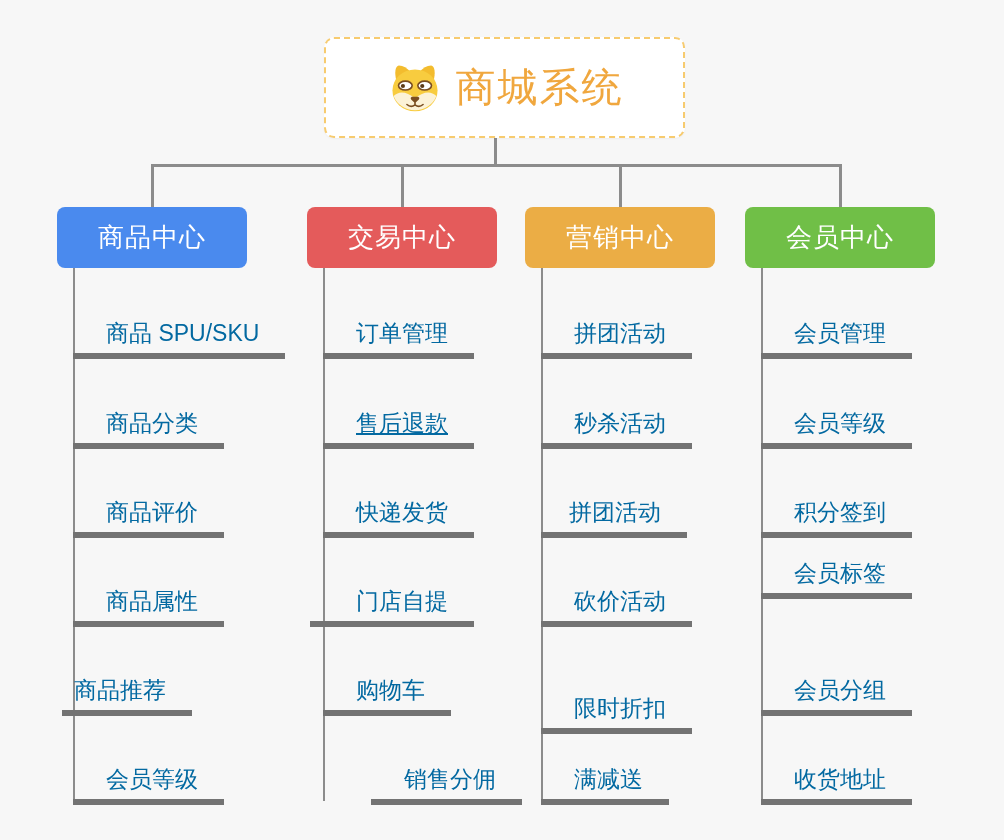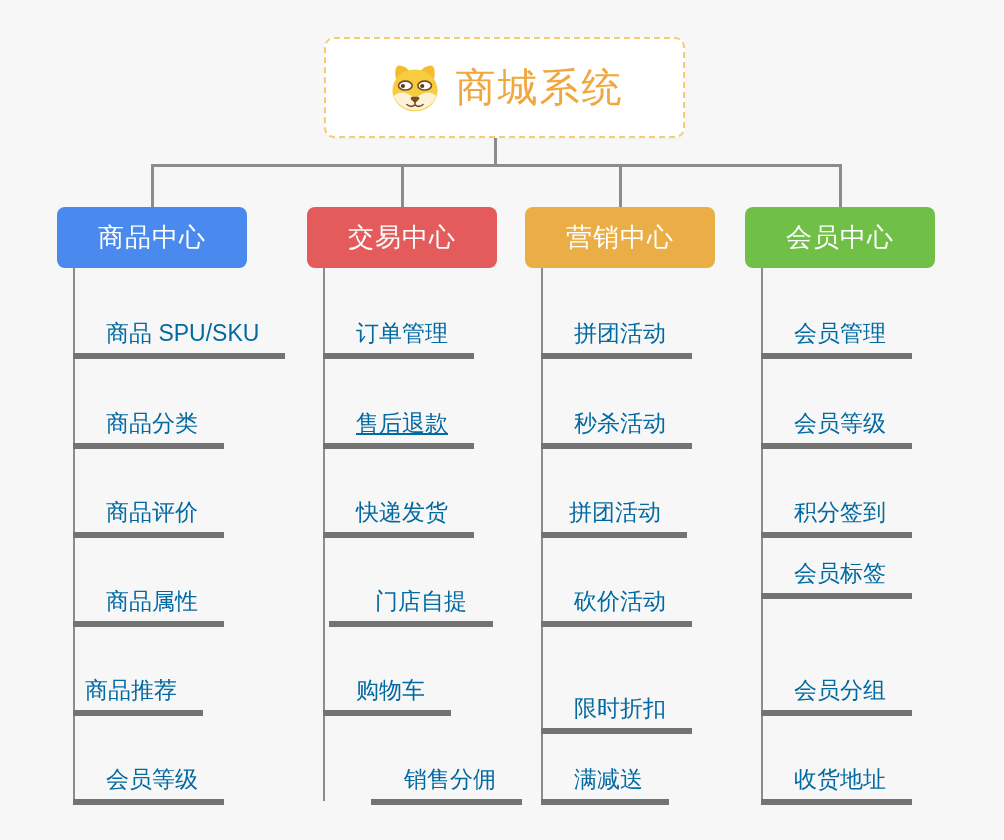--- a/index.html
+++ b/index.html
@@ -96,30 +96,30 @@
 
   <div id="branches">
       <div class="branch-box" style="left: 57px; background: rgb(74, 138, 238);">
         <span class="branch-label">商品中心</span>
       </div>
       <div class="trunk" style="left: 73px; top: 268px; height: 533px;"></div>
       <div class="sub-item" style="left: 73px; top: 317px;">商品 SPU/SKU</div>
       <div class="sub-item" style="left: 73px; top: 407px;">商品分类</div>
       <div class="sub-item" style="left: 73px; top: 496px;">商品评价</div>
       <div class="sub-item" style="left: 73px; top: 585px;">商品属性</div>
-      <div class="sub-item" style="left: 73px; top: 674px; padding-left: 12px;">商品推荐</div>
+      <div class="sub-item" style="left: 62px; top: 674px; padding-left: 12px;">商品推荐</div>
       <div class="sub-item" style="left: 73px; top: 763px;">会员等级</div>
       <div class="branch-box" style="left: 307px; background: rgb(228, 91, 91);">
         <span class="branch-label">交易中心</span>
       </div>
       <div class="trunk" style="left: 323px; top: 268px; height: 533px;"></div>
       <div class="sub-item" style="left: 323px; top: 317px;">订单管理</div>
       <div class="sub-item" style="left: 323px; top: 407px; text-decoration: underline;">售后退款</div>
       <div class="sub-item" style="left: 323px; top: 496px;">快递发货</div>
-      <div class="sub-item" style="left: 329px; top: 585px; padding-left: 46px;">门店自提</div>
+      <div class="sub-item" style="left: 310px; top: 585px; padding-left: 46px;">门店自提</div>
       <div class="sub-item" style="left: 323px; top: 674px;">购物车</div>
       <div class="sub-item" style="left: 323px; top: 763px; margin-left: 48px;">销售分佣</div>
       <div class="branch-box" style="left: 525px; background: rgb(235, 173, 69);">
         <span class="branch-label">营销中心</span>
       </div>
       <div class="trunk" style="left: 541px; top: 268px; height: 533px;"></div>
       <div class="sub-item" style="left: 541px; top: 317px;">拼团活动</div>
       <div class="sub-item" style="left: 541px; top: 407px;">秒杀活动</div>
       <div class="sub-item" style="left: 541px; top: 496px; padding-left: 28px;">拼团活动</div>
       <div class="sub-item" style="left: 541px; top: 585px;">砍价活动</div>

